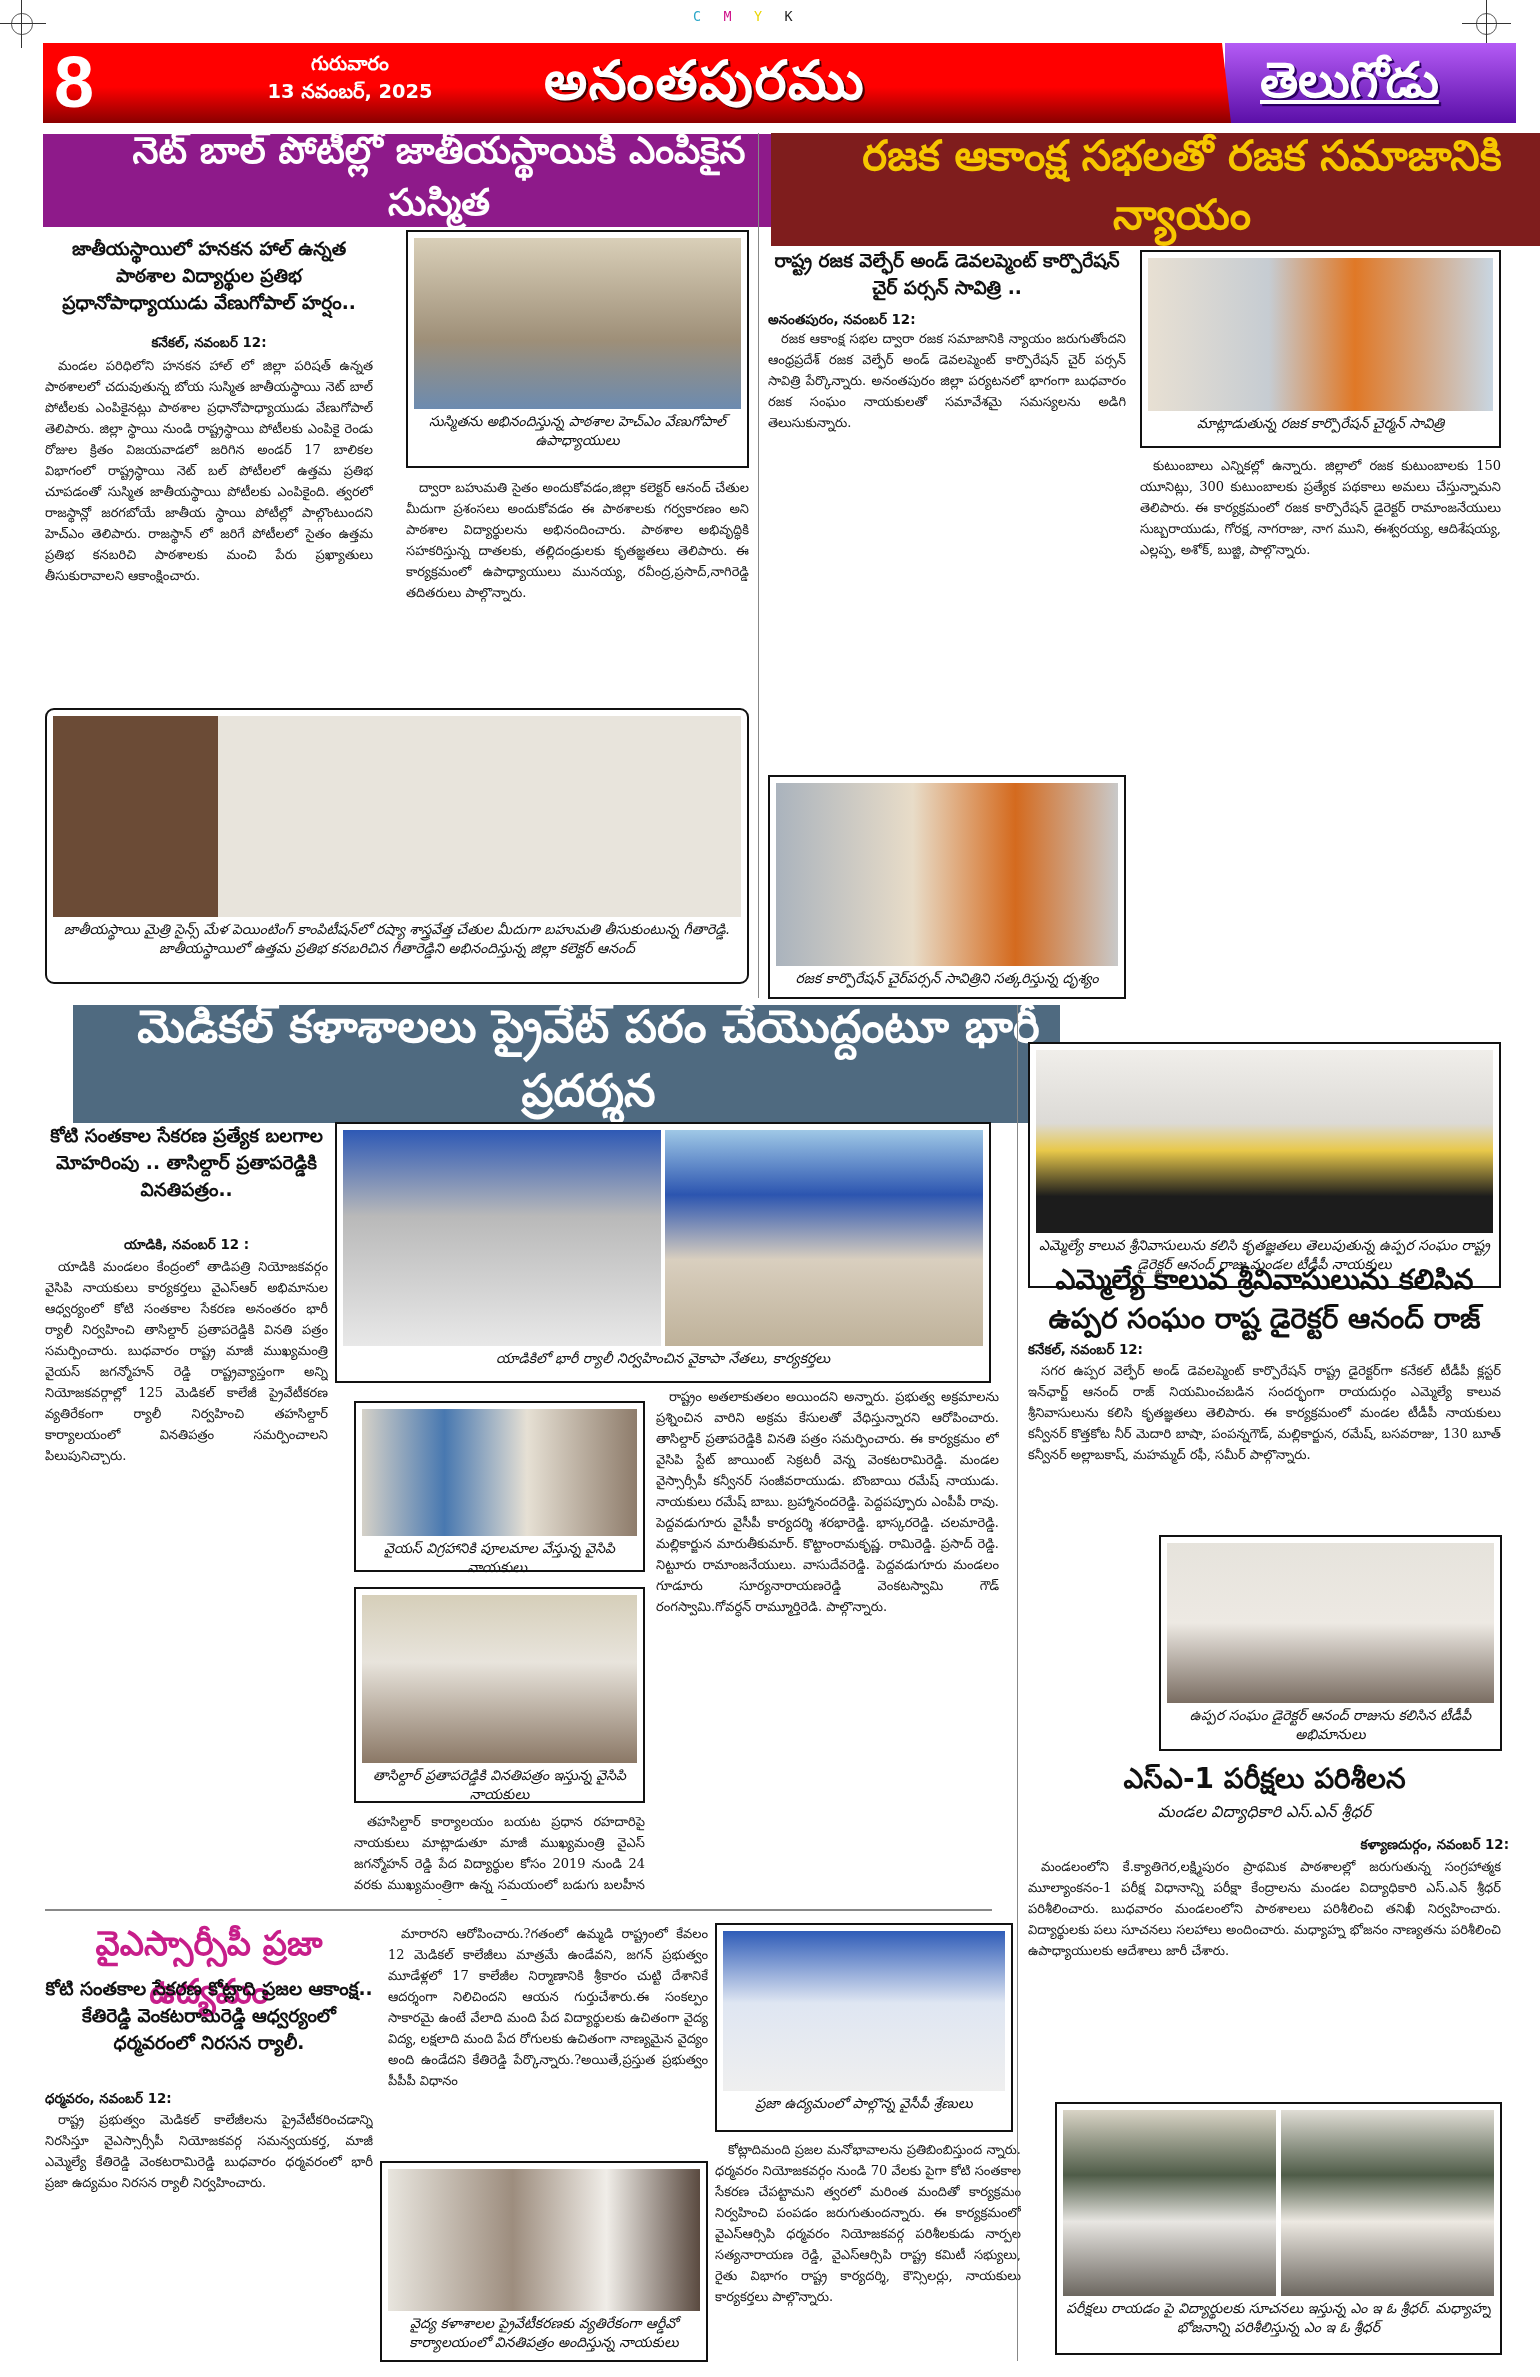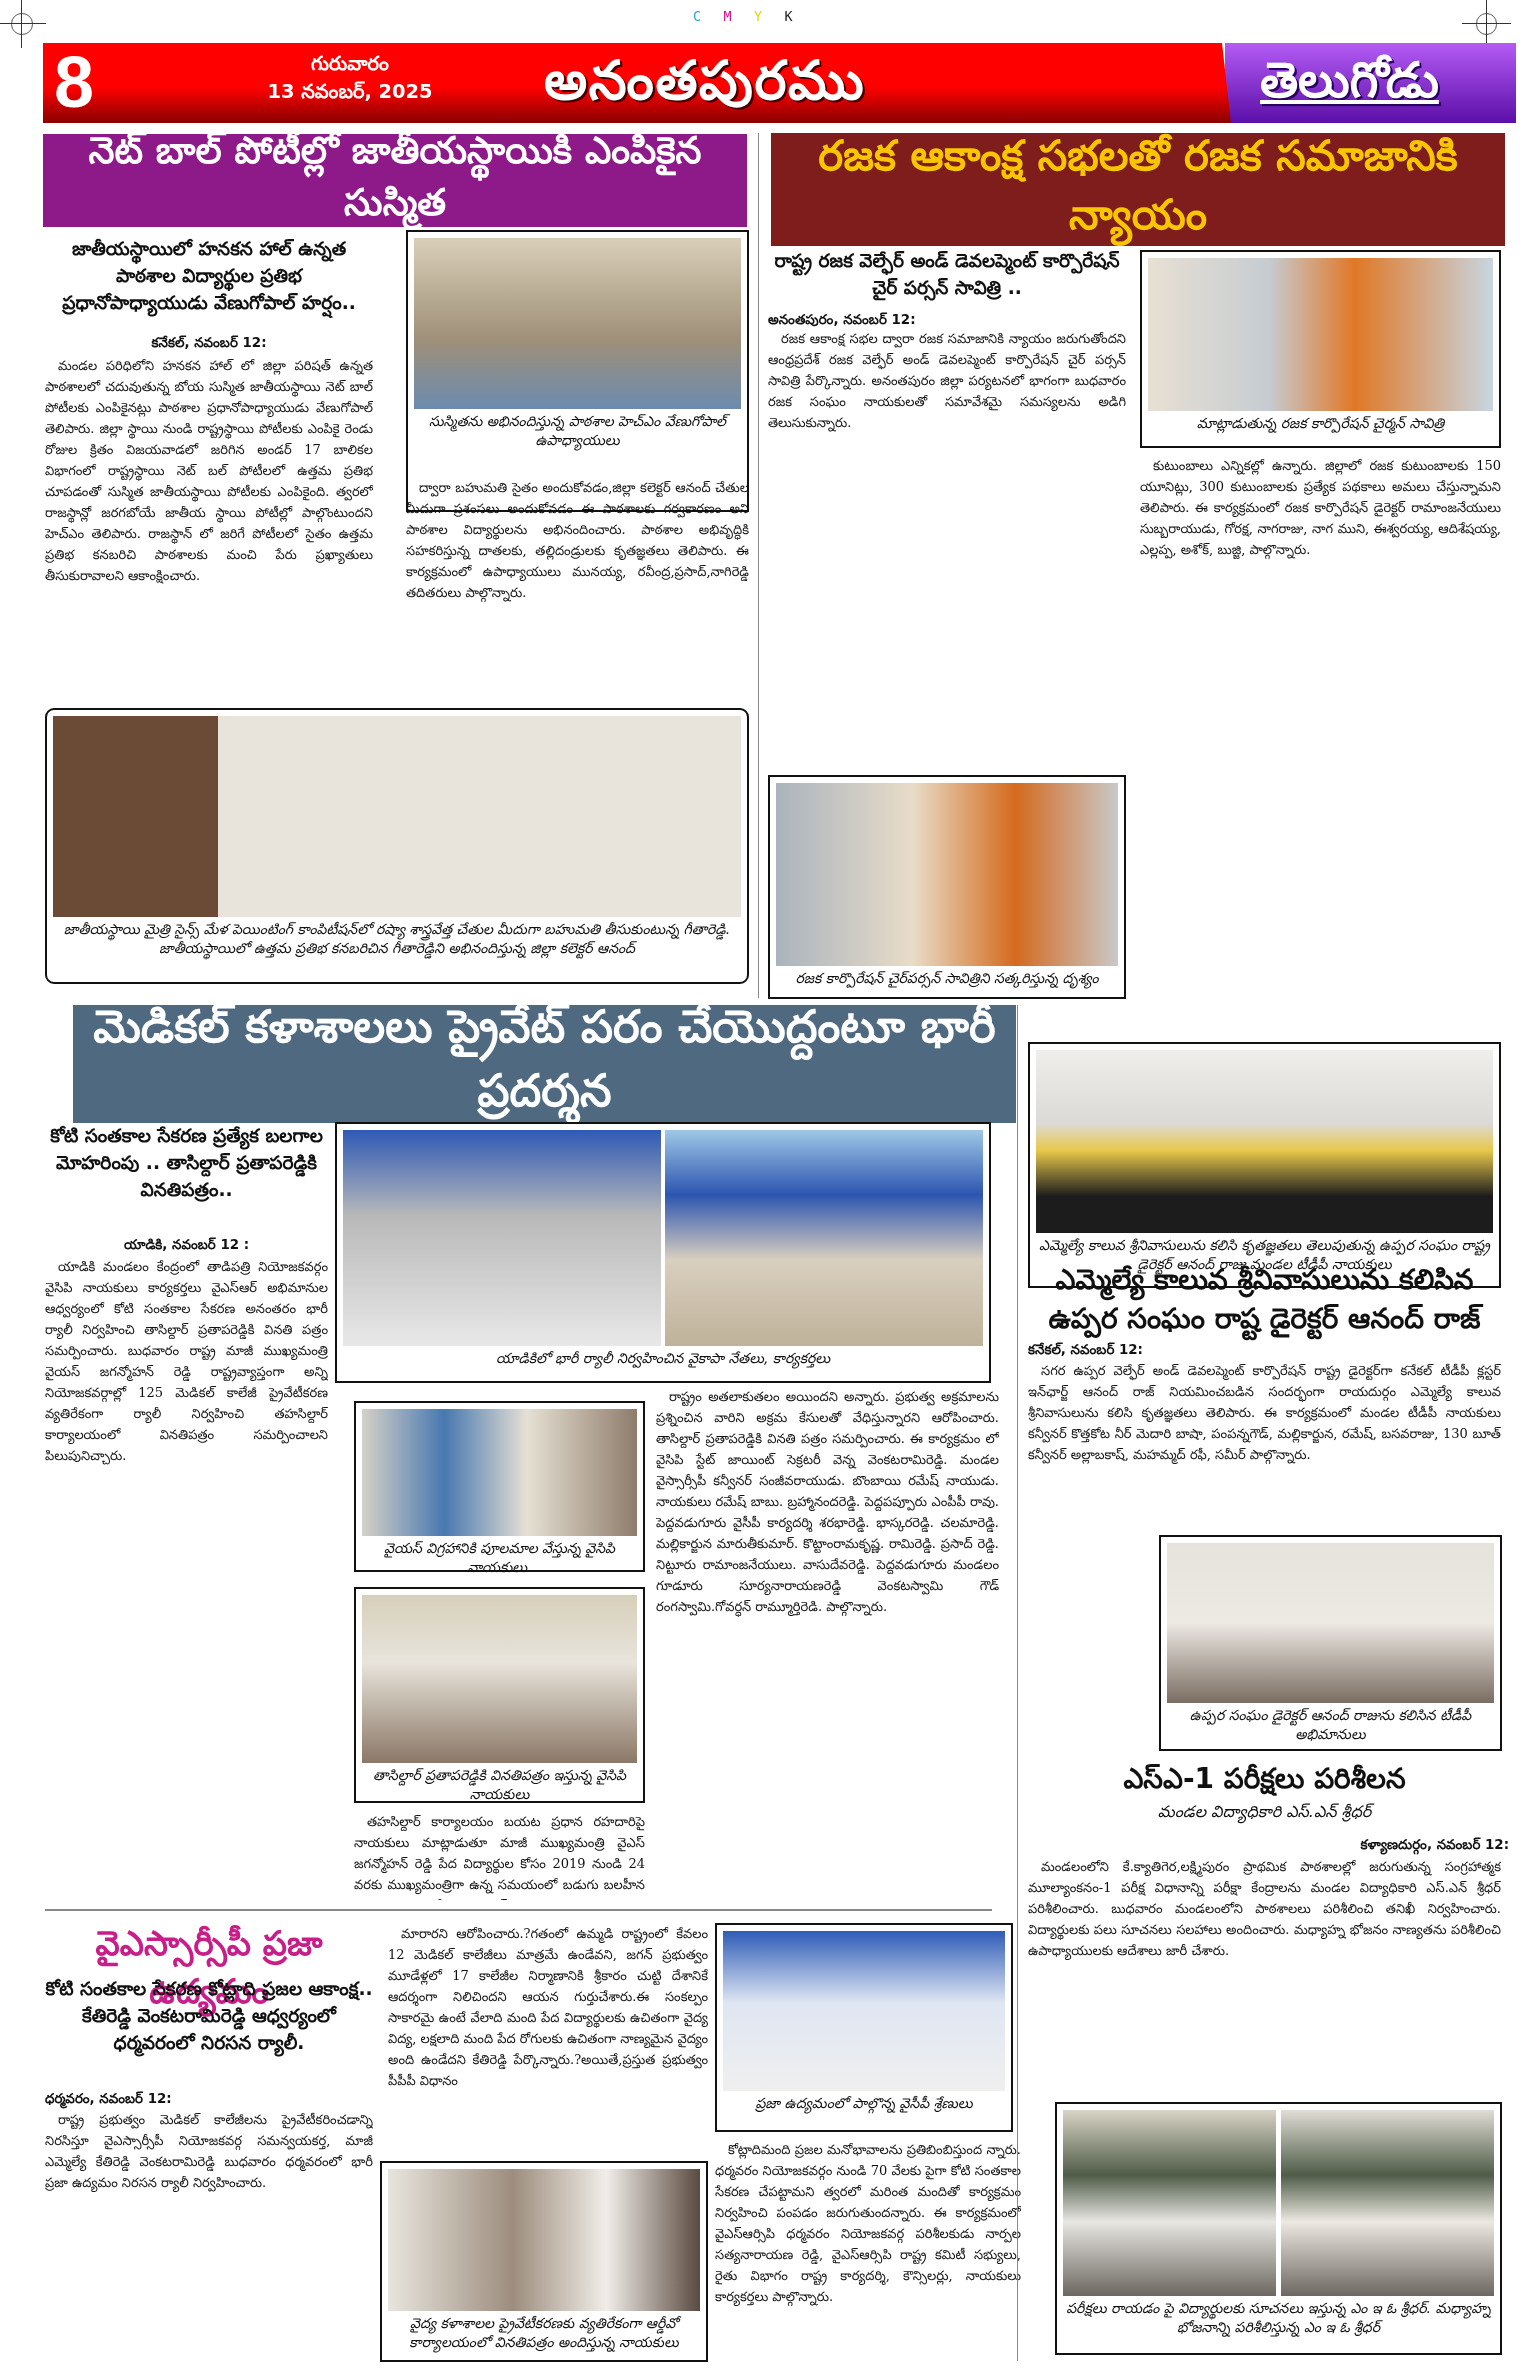--- a/index.html
+++ b/index.html
@@ -12,21 +12,21 @@
   .reg:after{content:"";position:absolute;left:9px;top:-15px;width:0.7px;height:49px;background:#333}
 
   .masthead { left:43px; top:43px; width:1453px; height:80px; background:linear-gradient(#ff0000 55%, #8a0000); }
   .mast-right { left:1222px; top:43px; width:291px; height:80px; background:linear-gradient(#b45bf5, #5b0fa8); clip-path:polygon(0 0,100% 0,100% 100%,9px 100%); border-left:3px solid #fff; }
   .page-no { left:54px; top:45px; color:#fff; font-size:72px; font-weight:bold; font-family:"Liberation Sans", sans-serif; line-height:75px; }
   .day { left:238px; top:52px; color:#fff; font-size:19.4px; font-weight:bold; text-align:center; width:224px; }
   .date { left:238px; top:80px; color:#fff; font-size:19.4px; font-weight:bold; text-align:center; width:224px; }
   .city { left:544px; top:49px; color:#fff; font-size:54px; font-weight:bold; text-shadow:2.2px 2.2px 0 #400; letter-spacing:1.5px; }
   .brand { left:1260px; top:52px; color:#fff; font-size:49px; font-weight:bold; text-shadow:2.2px 2.2px 0 #2a0060;text-decoration:underline; }
 
-  .hl { color:#fff; font-weight:bold; display:flex; align-items:center; justify-content:center; text-align:center; }
+  .hl { color:#fff; font-weight:bold; display:flex; align-items:center; justify-content:center; text-align:center;padding-left:44px; }
   .hl1 { left:43px; top:134px; width:704px; height:93px; background:#8e1a8a; font-size:37px; }
   .hl2 { left:771px; top:133px; width:734px; height:113px; background:#7f1d1d; color:#f7c600; font-size:42px; }
   .hl3 { left:49px; top:1005px; width:943px; height:118px; background:#4f6a80; font-size:45px;margin-left:24px; }
   .subhead { font-weight:bold; text-align:center; font-size:18.6px; line-height:27px; }
   .dateline { text-align:center; font-size:13.4px; font-weight:bold; }
   .body { font-family:"DejaVu Serif", serif; font-size:13px; line-height:21px; text-align:justify; text-indent:1em; }
   .photo { border:2.2px solid #111; background:#fff; padding:6px; box-sizing:border-box; }
   .ph { width:100%; background:linear-gradient(135deg,#b9b2a4,#8d8578 40%,#d5cfc4 60%,#6d6a62); }
   .cap { text-align:center; font-size:14px; line-height:19.4px; padding-top:3px; font-style:italic; }
   .rule { background:#888; }
@@ -47,21 +47,21 @@
 <div class="abs page-no">8</div>
 <div class="abs day">గురువారం</div>
 <div class="abs date">13 నవంబర్, 2025</div>
 <div class="abs city">అనంతపురము</div>
 <div class="abs brand">తెలుగోడు</div>
 
 <div class="abs hl hl1">నెట్ బాల్ పోటీల్లో జాతీయస్థాయికి ఎంపికైన సుస్మిత</div>
 <div class="abs subhead" style="left:45px;top:235px;width:328px;">జాతీయస్థాయిలో హనకన హాల్ ఉన్నత పాఠశాల విద్యార్థుల ప్రతిభ ప్రధానోపాధ్యాయుడు వేణుగోపాల్ హర్షం..</div>
 <div class="abs dateline" style="left:45px;top:335px;width:328px;">కనేకల్, నవంబర్ 12:</div>
 <div class="abs body" style="left:45px;top:355px;width:328px;height:358px;overflow:hidden;">మండల పరిధిలోని హనకన హాల్ లో జిల్లా పరిషత్ ఉన్నత పాఠశాలలో చదువుతున్న బోయ సుస్మిత జాతీయస్థాయి నెట్ బాల్ పోటీలకు ఎంపికైనట్లు పాఠశాల ప్రధానోపాధ్యాయుడు వేణుగోపాల్ తెలిపారు. జిల్లా స్థాయి నుండి రాష్ట్రస్థాయి పోటీలకు ఎంపికై రెండు రోజుల క్రితం విజయవాడలో జరిగిన అండర్ 17 బాలికల విభాగంలో రాష్ట్రస్థాయి నెట్ బల్ పోటీలలో ఉత్తమ ప్రతిభ చూపడంతో సుస్మిత జాతీయస్థాయి పోటీలకు ఎంపికైంది. త్వరలో రాజస్థాన్లో జరగబోయే జాతీయ స్థాయి పోటీల్లో పాల్గొంటుందని హెచ్ఎం తెలిపారు. రాజస్థాన్ లో జరిగే పోటీలలో సైతం ఉత్తమ ప్రతిభ కనబరిచి పాఠశాలకు మంచి పేరు ప్రఖ్యాతులు తీసుకురావాలని ఆకాంక్షించారు.</div>
-<div class="abs photo" style="left:406px;top:230px;width:343px;height:282px;">
+<div class="abs photo" style="left:406px;top:230px;width:343px;height:238px;">
   <div class="ph" style="height:171px;background:linear-gradient(180deg,#d9cfb8,#9e8f78 60%,#6c8bb0);"></div>
   <div class="cap">సుస్మితను అభినందిస్తున్న పాఠశాల హెచ్ఎం వేణుగోపాల్ ఉపాధ్యాయులు</div>
 </div>
 <div class="abs body" style="left:406px;top:477px;width:343px;height:238px;overflow:hidden;">ద్వారా బహుమతి సైతం అందుకోవడం,జిల్లా కలెక్టర్ ఆనంద్ చేతుల మీదుగా ప్రశంసలు అందుకోవడం ఈ పాఠశాలకు గర్వకారణం అని పాఠశాల విద్యార్థులను అభినందించారు. పాఠశాల అభివృద్ధికి సహకరిస్తున్న దాతలకు, తల్లిదండ్రులకు కృతజ్ఞతలు తెలిపారు. ఈ కార్యక్రమంలో ఉపాధ్యాయులు మునయ్య, రవీంద్ర,ప్రసాద్,నాగిరెడ్డి తదితరులు పాల్గొన్నారు.</div>
 <div class="abs photo" style="left:45px;top:708px;width:704px;height:276px;border-radius:9px;">
   <div class="ph" style="height:201px;background:linear-gradient(90deg,#6b4b36 0 24%,#e8e4dc 24% 100%);"></div>
   <div class="cap">జాతీయస్థాయి మైత్రి సైన్స్ మేళ పెయింటింగ్ కాంపిటీషన్‌లో రష్యా శాస్త్రవేత్త చేతుల మీదుగా బహుమతి తీసుకుంటున్న గీతారెడ్డి. జాతీయస్థాయిలో ఉత్తమ ప్రతిభ కనబరిచిన గీతారెడ్డిని అభినందిస్తున్న జిల్లా కలెక్టర్ ఆనంద్</div>
 </div>
 
 <div class="abs hl hl2">రజక ఆకాంక్ష సభలతో రజక సమాజానికి న్యాయం</div>

